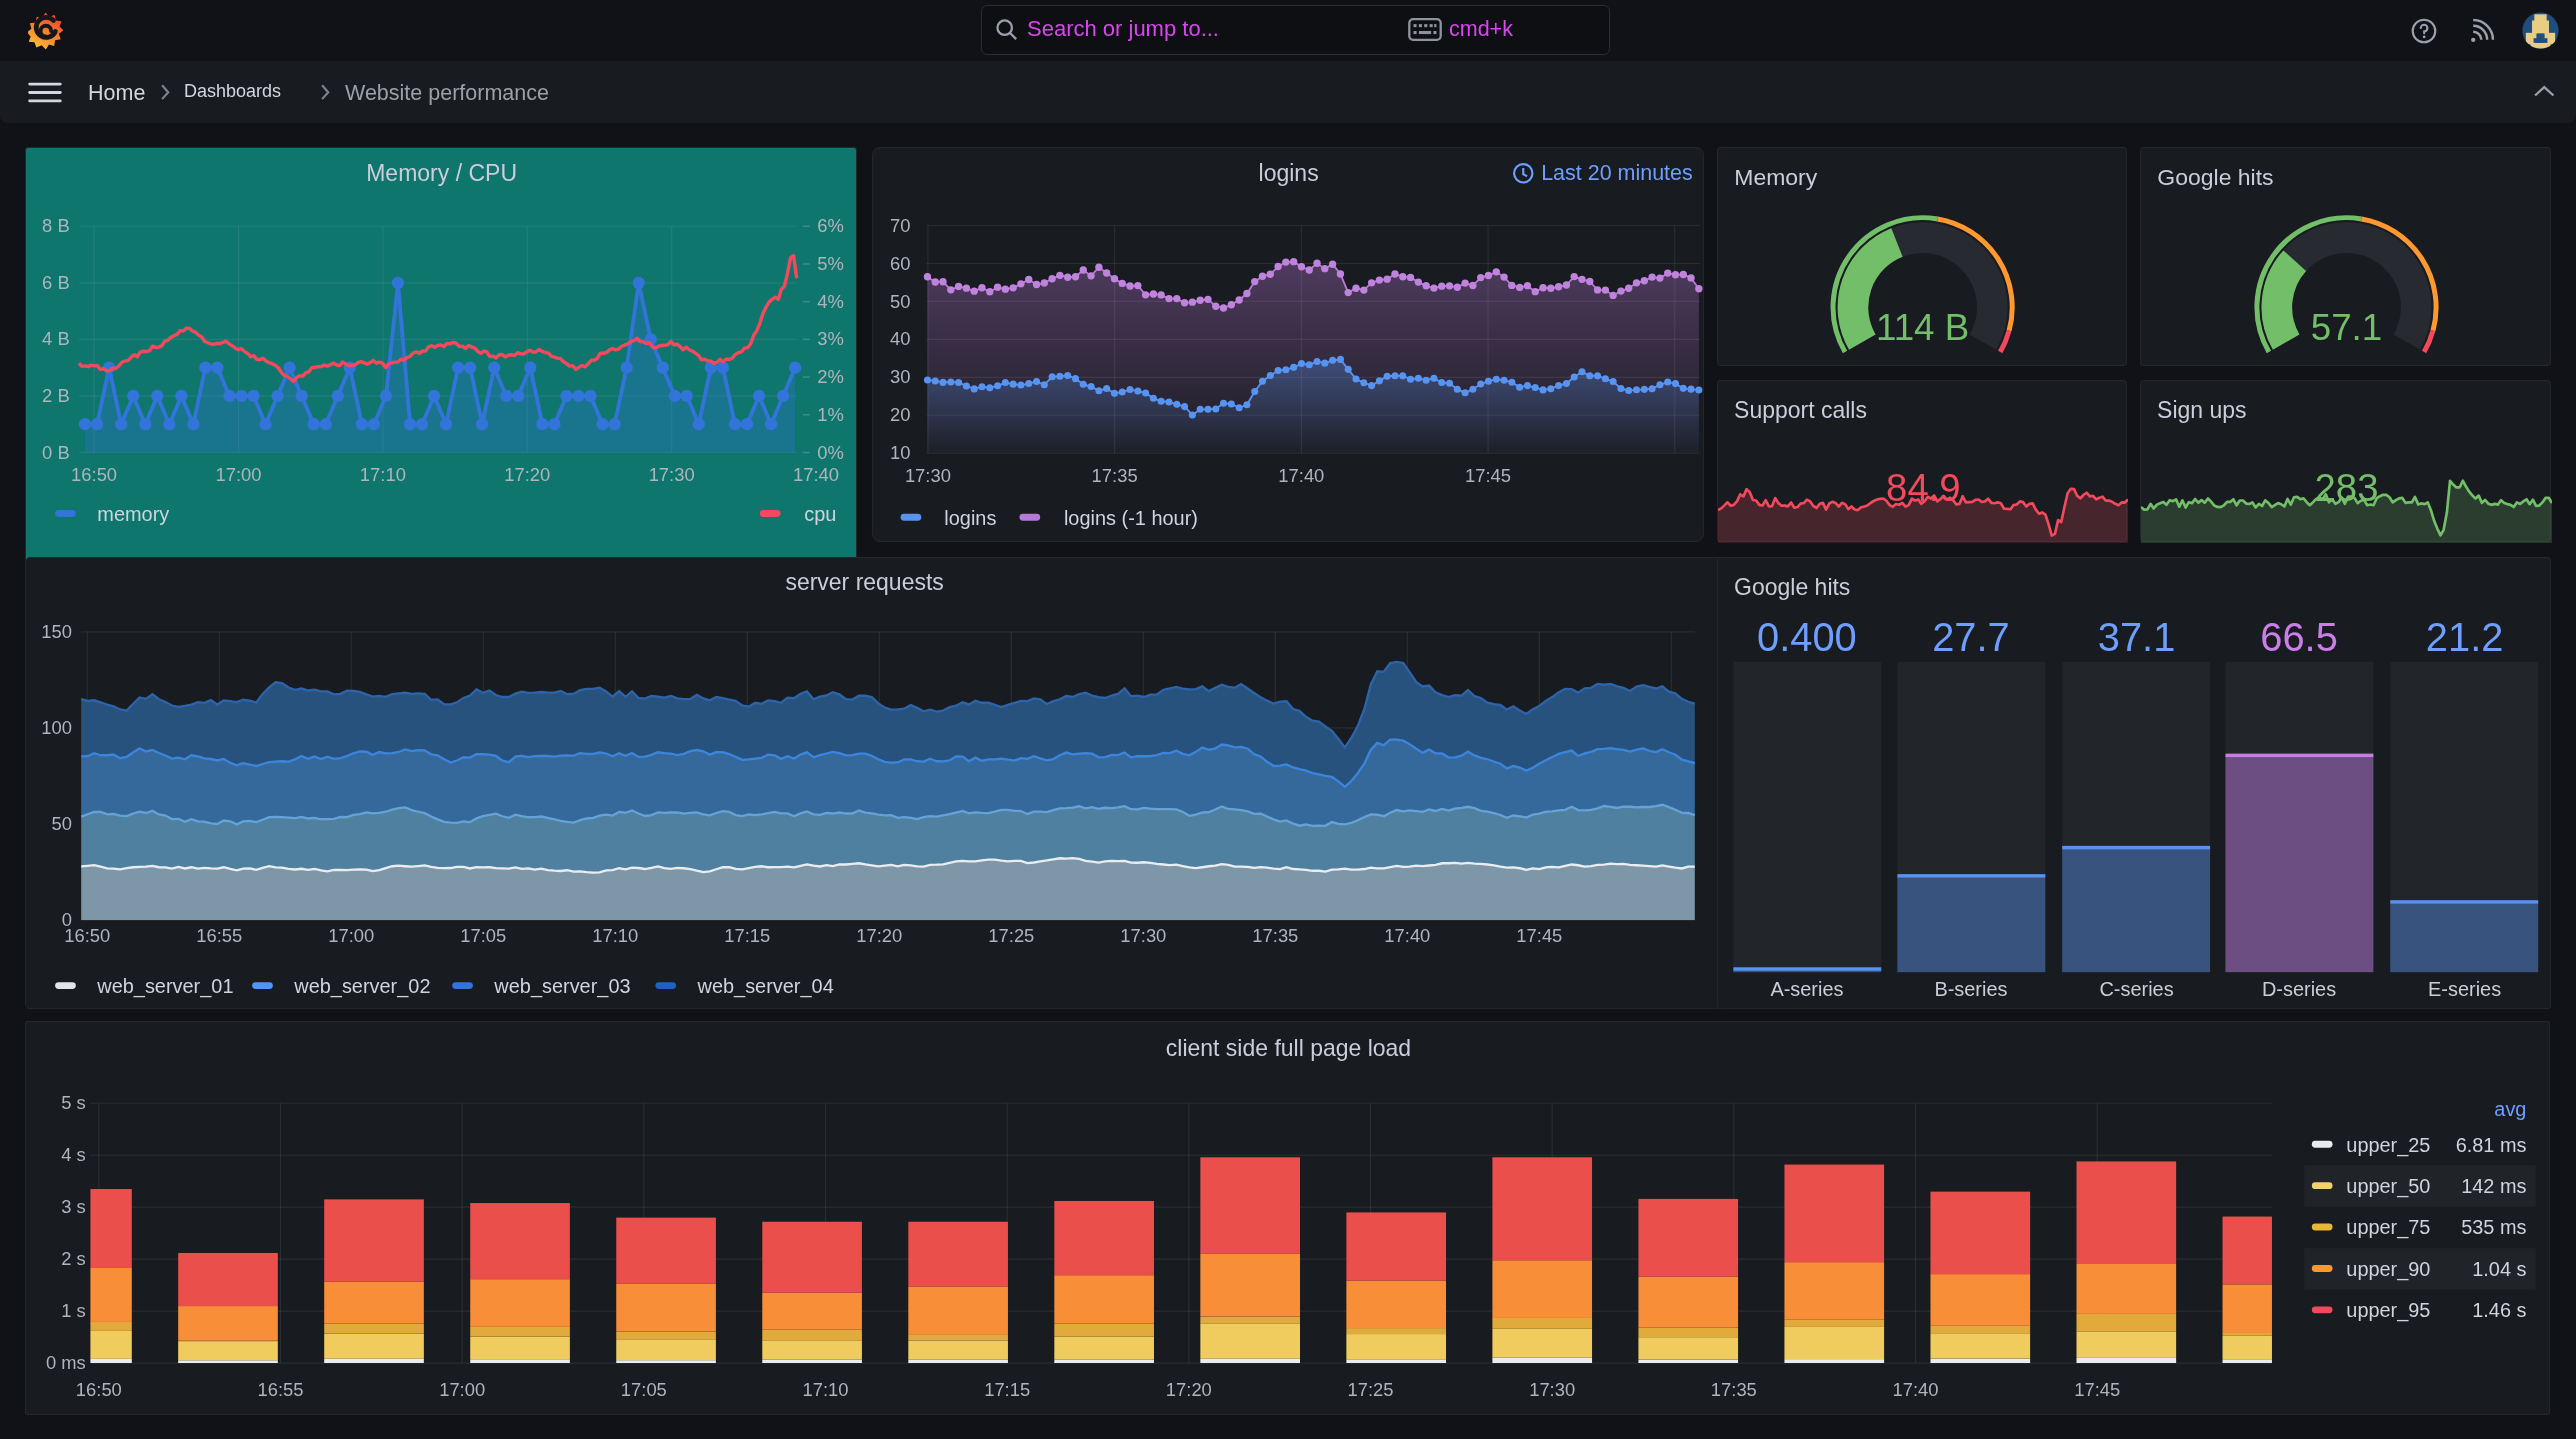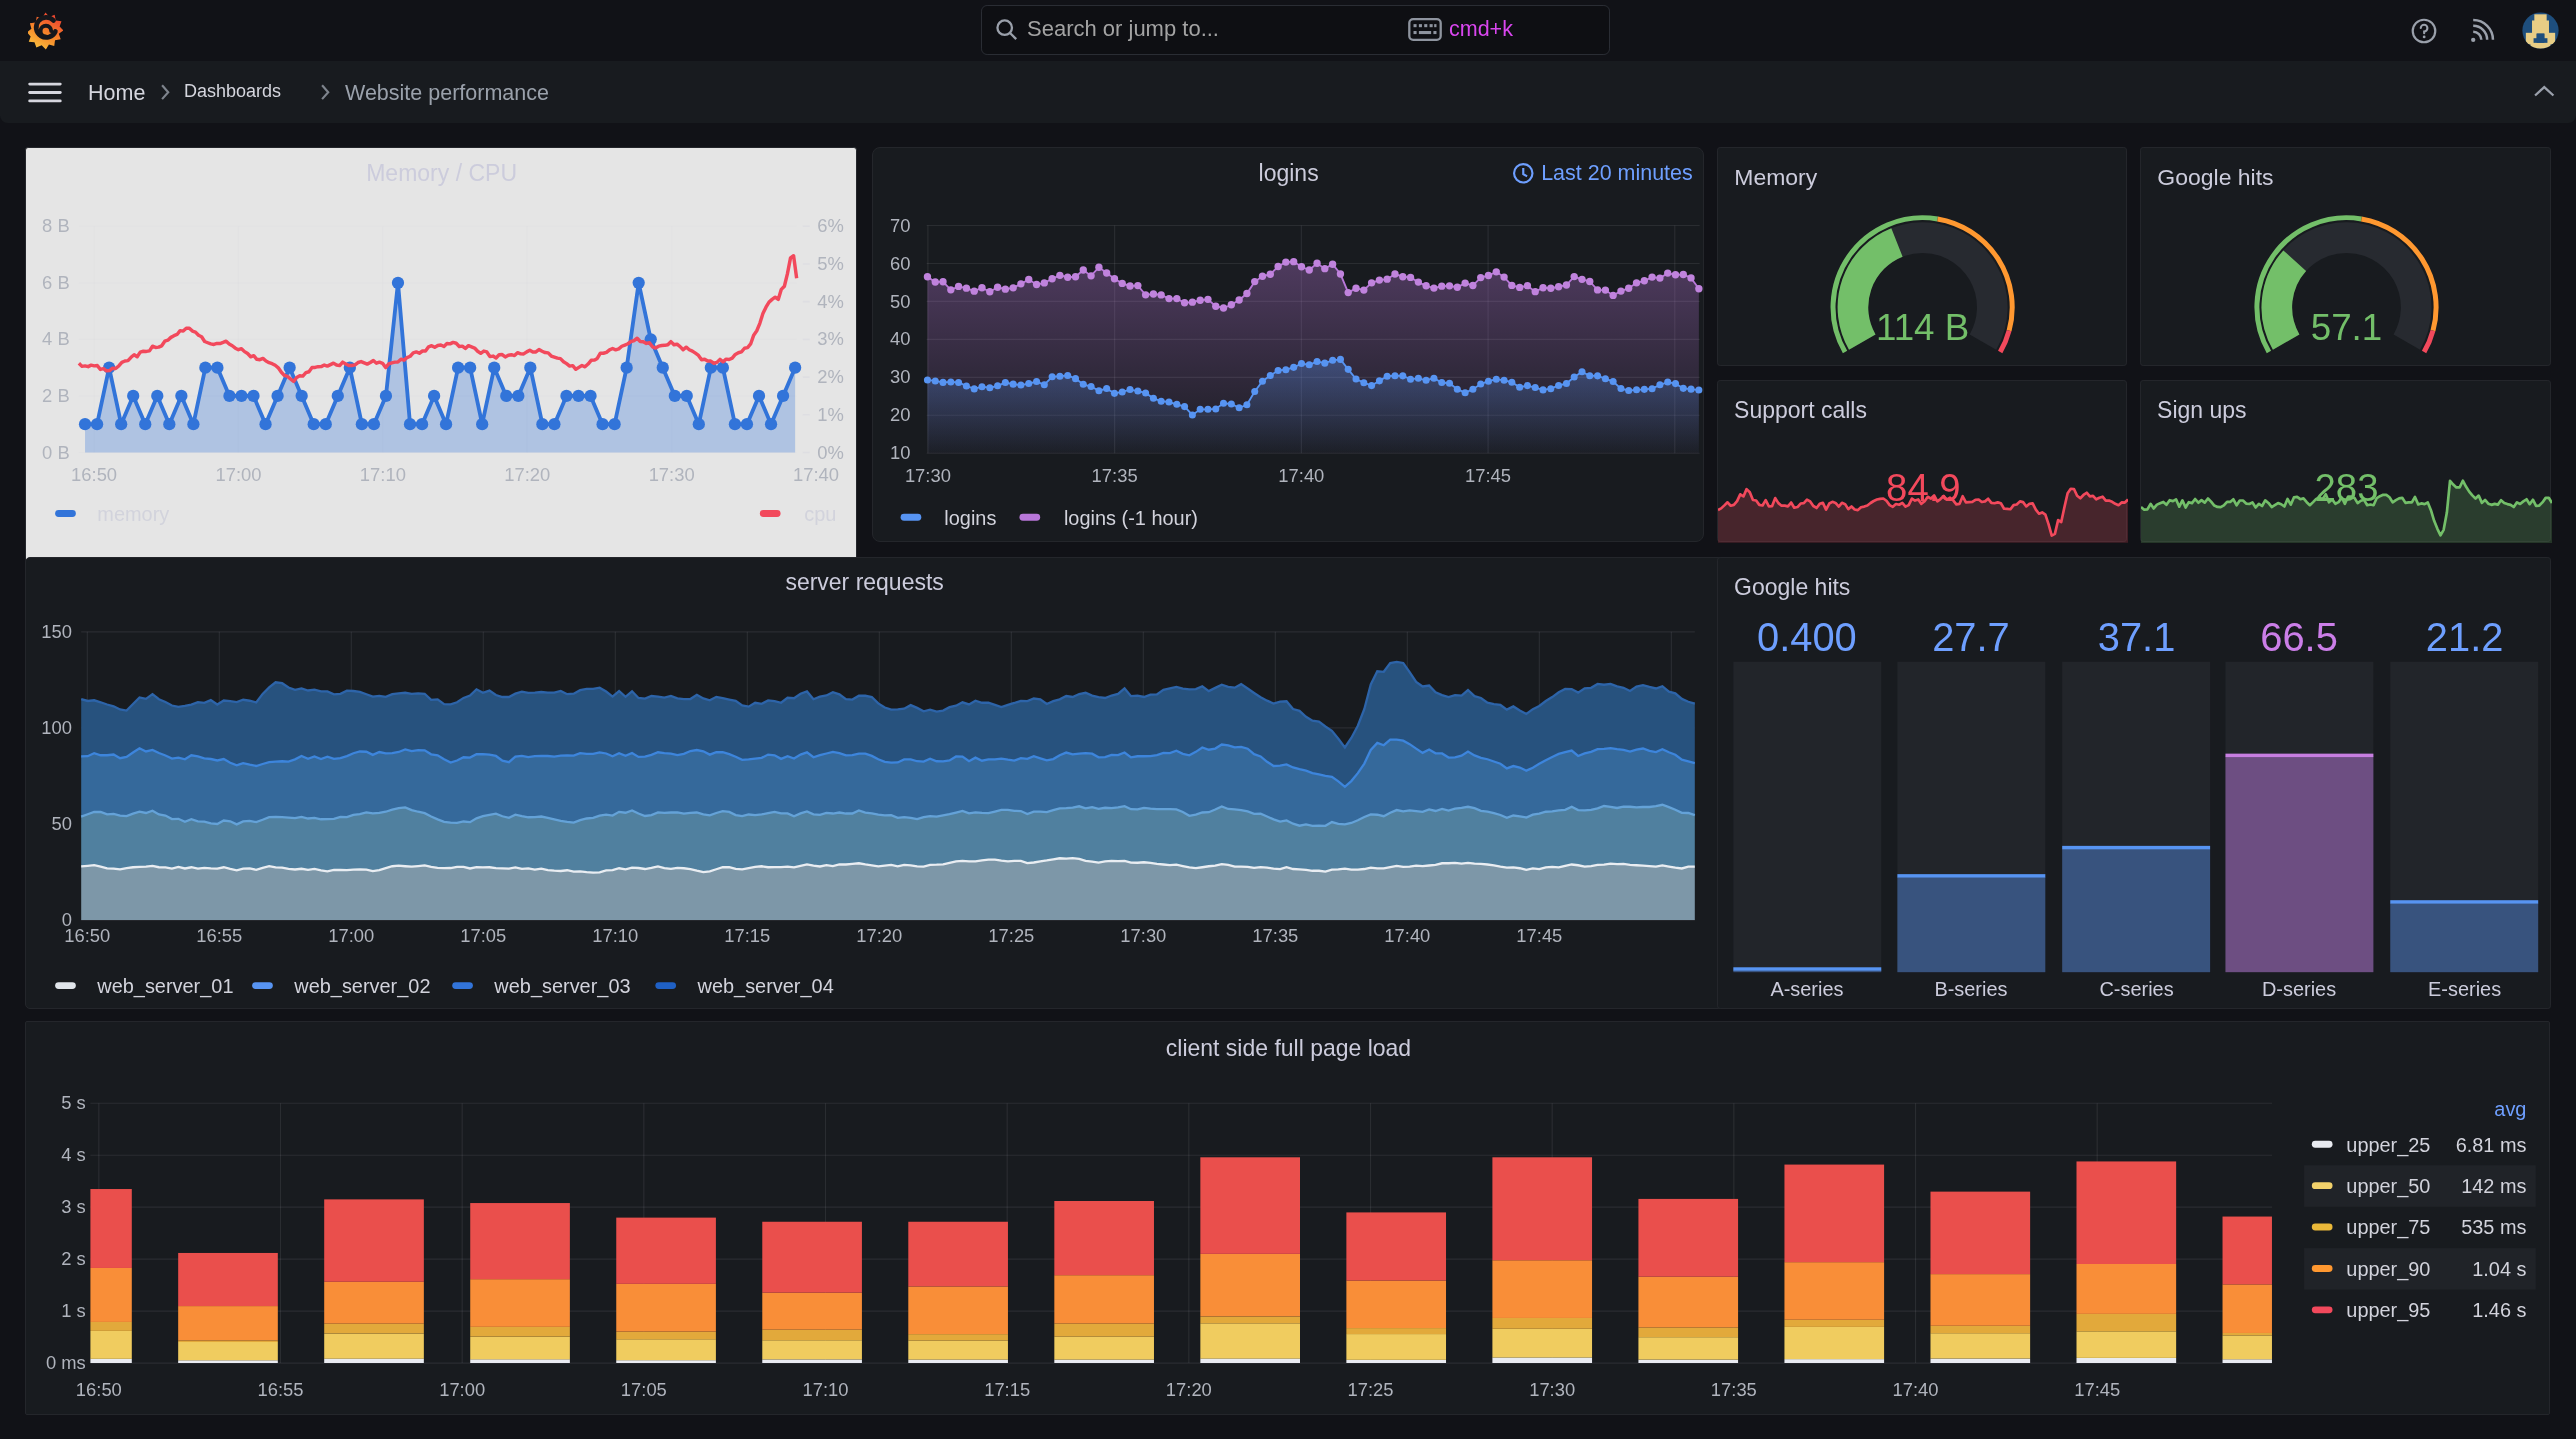--- a/index.html
+++ b/index.html
@@ -11,21 +11,21 @@
       </defs>
 <path fill="url(#glg)" d="M23 3 L28 9 L35 6 L36.5 13.5 L44 14.5 L41.5 21.5 L46.5 26.5 L40.5 31 L43 38 L35.5 39.5 L34.5 47 L27.5 45 L23.5 51.5 L18 46 L11 49 L8.5 42 L1 41.5 L3.5 34.5 L-1.5 29 L4.5 24.5 L2.5 17 L10 16 L11.5 8.5 L18.5 10.5 Z"></path>
 <path fill="none" stroke="#15171c" stroke-width="6.2" stroke-linecap="round" d="M33.5 13.5 A 13.2 13.2 0 1 0 36 28"></path>
 <path fill="none" stroke="#15171c" stroke-width="5.2" stroke-linecap="round" d="M30.5 27.5 A 7 7 0 1 0 23.2 34.4"></path>
 </svg>
     <div style="position:absolute;left:981px;top:4.6px;width:627px;height:48px;background:#0e0f13;border:1.2px solid #2a2d34;border-radius:6.1px"></div>
     <svg width="26" height="26" viewBox="0 0 34 34" style="position:absolute;left:994px;top:17px">
       <line x1="21" y1="21" x2="29" y2="29" stroke="#9aa0ab" stroke-width="3"></line>
       <circle cx="14" cy="14" r="9.5" fill="none" stroke="#9aa0ab" stroke-width="3"></circle>
     </svg>
-    <div style="position:absolute;left:1027px;top:16px;font-size:22px;color:#a3a3a3">Search or jump to...</div>
+    <div style="position:absolute;left:1027px;top:16px;font-size:22px;color:#d946ef">Search or jump to...</div>
     <svg width="34" height="24.5" viewBox="0 0 44 32" style="position:absolute;left:1408px;top:18.4px">
       <rect x="1.5" y="1.5" width="41" height="27" rx="5" fill="none" stroke="#8e949f" stroke-width="3"></rect>
       <g fill="#8e949f">
         <rect x="7" y="8" width="4" height="4"></rect>
         <rect x="14" y="8" width="4" height="4"></rect>
         <rect x="21" y="8" width="4" height="4"></rect>
         <rect x="28" y="8" width="4" height="4"></rect>
         <rect x="34" y="8" width="3" height="4"></rect>
         <rect x="7" y="17" width="4" height="4"></rect>
         <rect x="14" y="17" width="16" height="4"></rect>
@@ -79,21 +79,21 @@
     <polyline points="4,3 12,12 4,21" fill="none" stroke="#7e848d" stroke-width="2.8"></polyline>
   </svg>
 <div style="position:absolute;left:184px;top:81px;font-size:18px;color:#d5d6de">Dashboards</div>
 <svg width="12.3" height="18.4" viewBox="0 0 16 24" style="position:absolute;left:319px;top:83px">
     <polyline points="4,3 12,12 4,21" fill="none" stroke="#7e848d" stroke-width="2.8"></polyline>
   </svg>
 <div style="position:absolute;left:345px;top:81px;font-size:21.5px;color:#9aa1ab">Website performance</div>
 <svg width="24.5" height="15.3" viewBox="0 0 32 20" style="position:absolute;left:2532px;top:84px">
     <polyline points="4,15 16,4 28,15" fill="none" stroke="#9aa0ab" stroke-width="3"></polyline>
   </svg>
-<div style="position:absolute;left:25px;top:147px;width:832px;height:493px;background:#e5e5e5;border:1.2px solid #24262b;border-radius:3.1px;box-sizing:border-box"><svg width="832" height="395" viewBox="0 0 1085 515">
+<div style="position:absolute;left:25px;top:147px;width:832px;height:493px;background:#0f766e;border:1.2px solid #24262b;border-radius:3.1px;box-sizing:border-box"><svg width="832" height="395" viewBox="0 0 1085 515">
       <text x="542" y="43" text-anchor="middle" font-size="30" font-weight="500" fill="#ccccdc">Memory / CPU</text>
       <line x1="69" y1="102.0" x2="1005" y2="102.0" stroke="rgba(204,204,220,0.10)" stroke-width="1.5"></line>
       <line x1="69" y1="175.8" x2="1005" y2="175.8" stroke="rgba(204,204,220,0.10)" stroke-width="1.5"></line>
       <line x1="69" y1="249.5" x2="1005" y2="249.5" stroke="rgba(204,204,220,0.10)" stroke-width="1.5"></line>
       <line x1="69" y1="323.2" x2="1005" y2="323.2" stroke="rgba(204,204,220,0.10)" stroke-width="1.5"></line>
       <line x1="69" y1="397.0" x2="1005" y2="397.0" stroke="rgba(204,204,220,0.10)" stroke-width="1.5"></line>
       <line x1="88.8" y1="102" x2="88.8" y2="397" stroke="rgba(204,204,220,0.10)" stroke-width="1.5"></line>
       <line x1="277.1" y1="102" x2="277.1" y2="397" stroke="rgba(204,204,220,0.10)" stroke-width="1.5"></line>
       <line x1="465.4" y1="102" x2="465.4" y2="397" stroke="rgba(204,204,220,0.10)" stroke-width="1.5"></line>
       <line x1="653.7" y1="102" x2="653.7" y2="397" stroke="rgba(204,204,220,0.10)" stroke-width="1.5"></line>

